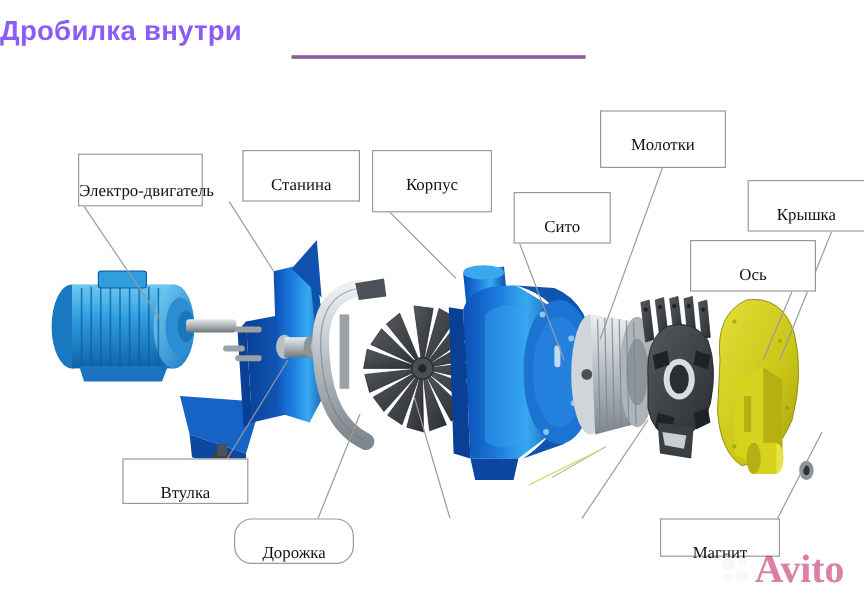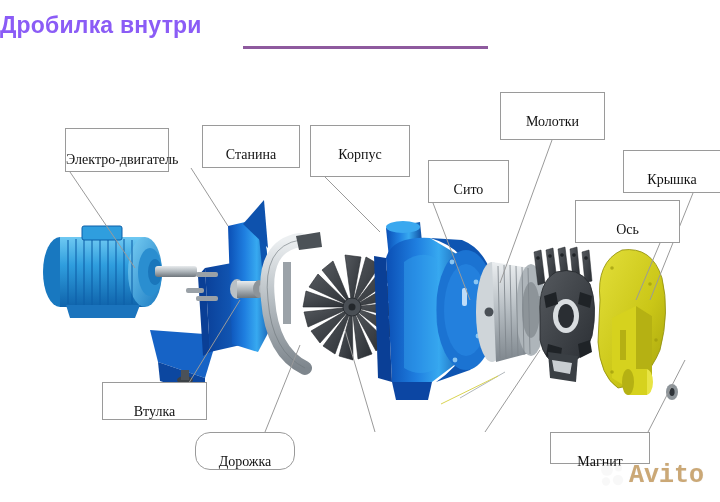--- a/index.html
+++ b/index.html
@@ -37,22 +37,22 @@
   .art{z-index:1;}
   .leaders{z-index:3;pointer-events:none;}
   .boxes{z-index:4;}
 
   
   .watermark{
     position:absolute;left:600px;top:462px;z-index:6;
     display:flex;align-items:center;gap:3px;opacity:.55;
   }
   .wm-text{
-    font-family:Liberation Mono, monospace;
-    font-weight:bold;font-size:25px;color:#a16207;
+    font-family:Liberation Serif, serif;
+    font-weight:bold;font-size:33px;color:#be185d;
     text-shadow:0 0 1px rgba(170,170,170,.55);
     line-height:25px;
   }
 </style>
 </head>
 <body style="background: rgb(255, 255, 255);">
 
 <div id="root">
 
   <div class="title">Дробилка внутри</div>

